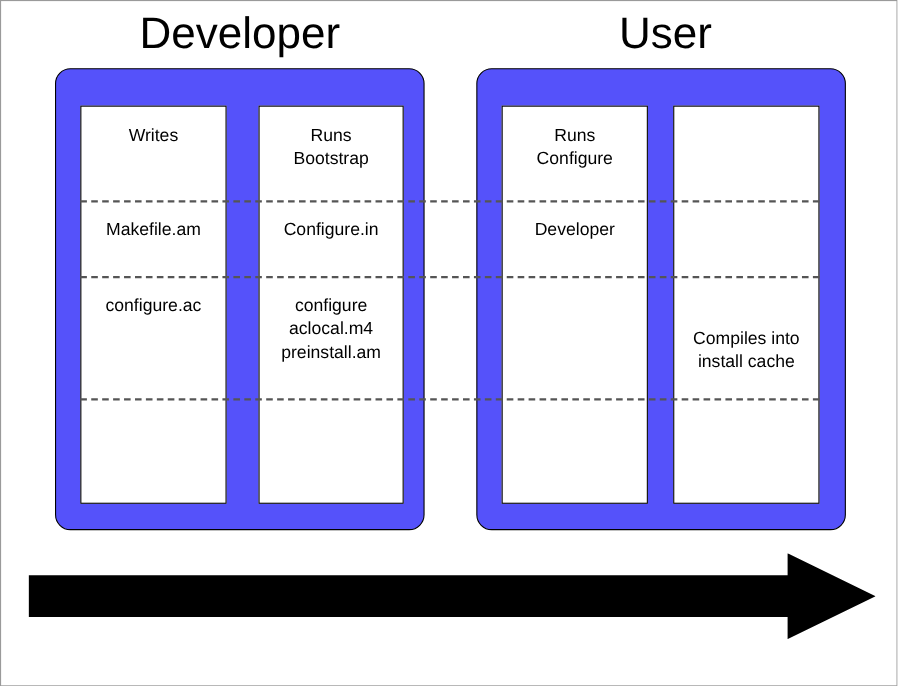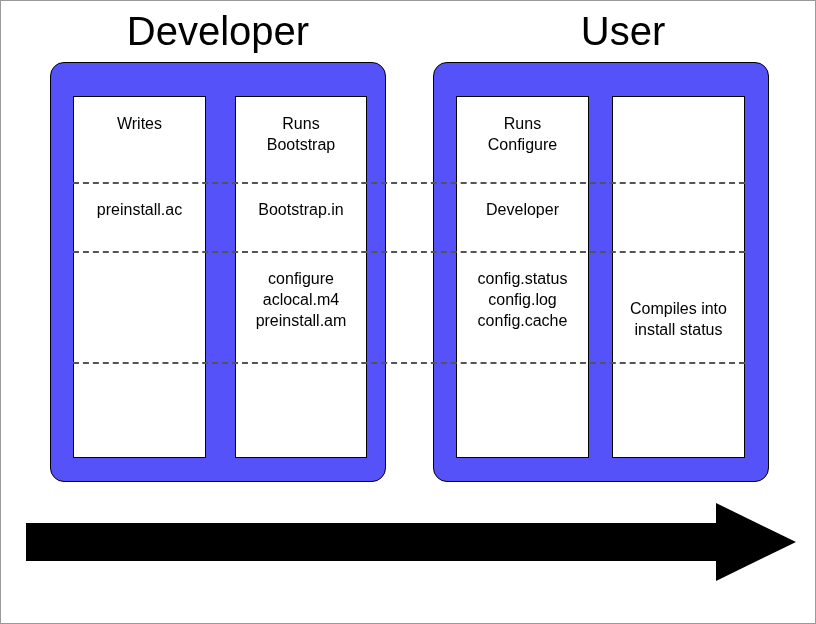--- a/index.html
+++ b/index.html
@@ -31,21 +31,21 @@
     text-align: center;
     white-space: nowrap;
     font-weight: normal;
   }
   #title-developer {
     left: 49px;
     top: 8px;
     width: 336px;
   }
   #title-user {
-    left: 454px;
+    left: 436px;
     top: 8px;
     width: 336px;
   }
 
   
   .group-box {
     position: absolute;
     background: #5552fa;
     border: 1px solid #000000;
     border-radius: 14px;
@@ -127,48 +127,46 @@
   <div class="section-title" id="title-developer">Developer</div>
 
   <div class="section-title" id="title-user">User</div>
 
   <div class="group-box" id="group-developer"></div>
 
   <div class="group-box" id="group-user"></div>
 
   <div class="stage-column" id="column-0">
     <div class="stage-row row-h0 multiline">Writes</div>
-    <div class="stage-row row-h2 multiline">preinstall.ac</div>
+    <div class="stage-row row-h1 multiline">Makefile.am</div>
+    <div class="stage-row row-h2 multiline">configure.ac</div>
   </div>
 
   <div class="stage-column" id="column-1">
     <div class="stage-row row-h0 multiline">Runs
 Bootstrap</div>
-    <div class="stage-row row-h1 multiline">Bootstrap.in</div>
+    <div class="stage-row row-h1 multiline">Configure.in</div>
     <div class="stage-row row-h2 multiline">configure
 aclocal.m4
 preinstall.am</div>
     <div class="stage-row row-h3 multiline"></div>
   </div>
 
   <div class="stage-column" id="column-2">
     <div class="stage-row row-h0 multiline">Runs
 Configure</div>
     <div class="stage-row row-h1 multiline">Developer</div>
-    <div class="stage-row row-h2 multiline">config.status
-config.log
-config.cache</div>
     <div class="stage-row row-h3 multiline"></div>
   </div>
 
   <div class="stage-column" id="column-3">
     <div class="stage-row row-h1 multiline"></div>
     <div class="stage-row row-h2 multiline"></div>
     <div class="stage-row row-h3 multiline">Compiles into
-install status</div>
+install cache</div>
   </div>
 
   <div class="separator" id="separator-0"></div>
   <div class="separator" id="separator-1"></div>
   <div class="separator" id="separator-2"></div>
 
   <svg id="flow-arrow" viewBox="0 0 770 78">
     <polygon points="0,20 690,20 690,0 770,39 690,78 690,58 0,58" fill="#000000"></polygon>
   </svg>
 

